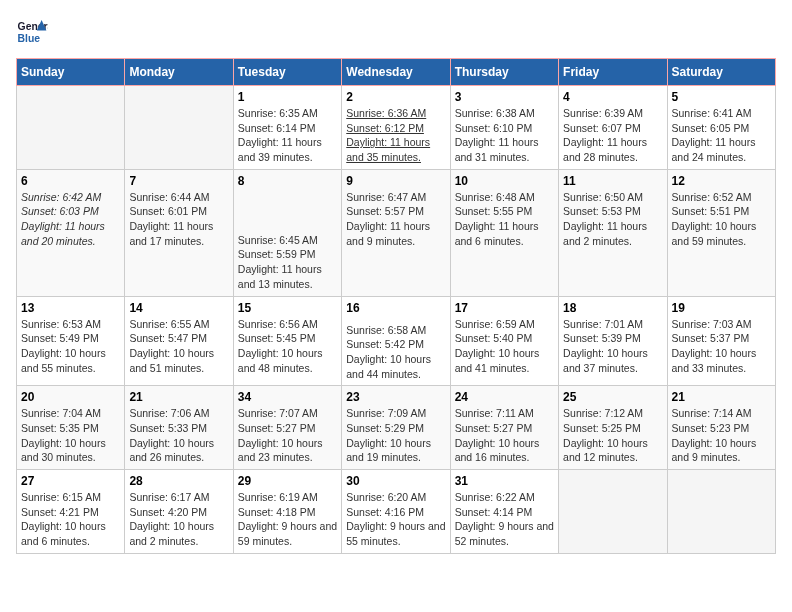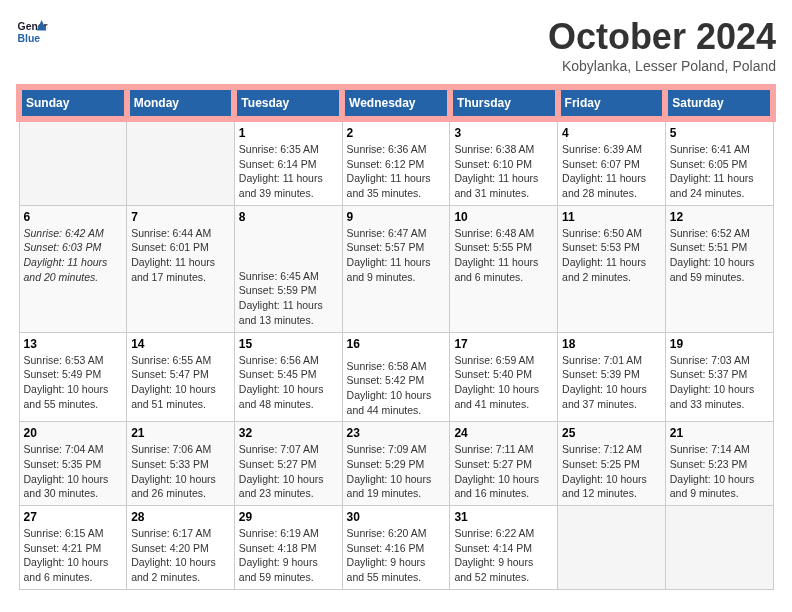--- a/index.html
+++ b/index.html
@@ -42,21 +42,21 @@
       border-collapse: collapse;
       font-size: 11px;
     }
     thead tr th {
       background: #2563a8;
       color: #fff;
       padding: 6px 4px;
       text-align: left;
       font-size: 12px;
       font-weight: bold;
-      border: 6px solid #fca5a5;
+      border: 1px solid #fca5a5;
     }
     tbody tr td {
       border: 1px solid #ccc;
       vertical-align: top;
       padding: 4px;
       width: 108px;
       min-height: 70px;
       background: #fff;
     }
     tbody tr:nth-child(even) td {
@@ -80,24 +80,20 @@
 </head>
 <body>
 
 <div class="header">
   <div class="logo">
     <svg class="logo-icon" viewBox="0 0 40 40" xmlns="http://www.w3.org/2000/svg">
       <text x="2" y="18" font-size="13" font-weight="bold" fill="#1a1a2e" font-family="Arial">General</text>
       <text x="2" y="33" font-size="13" font-weight="bold" fill="#2563a8" font-family="Arial">Blue</text>
       <polygon points="32,5 38,18 26,18" fill="#2563a8"></polygon>
     </svg>
-  </div>
-  <div class="title-block">
-    <div class="month-title">October 2024</div>
-    <div class="subtitle">Kobylanka, Lesser Poland, Poland</div>
   </div>
 </div>
 
 <table>
   <thead>
     <tr id="header-row">
         <th>Sunday</th>
         <th>Monday</th>
         <th>Tuesday</th>
         <th>Wednesday</th>
@@ -111,21 +107,21 @@
         <td class="empty-cell"></td>
         <td class="empty-cell"></td>
         <td>
           <span class="day-number">1</span>
           <div class="day-info" style="white-space: pre-line;">Sunrise: 6:35 AM
 Sunset: 6:14 PM
 Daylight: 11 hours and 39 minutes.</div>
         </td>
         <td>
           <span class="day-number">2</span>
-          <div class="day-info" style="white-space: pre-line;">Sunrise: 6:36 AM
+          <div class="day-info" style="white-space: pre-line; text-decoration: underline;">Sunrise: 6:36 AM
 Sunset: 6:12 PM
 Daylight: 11 hours and 35 minutes.</div>
         </td>
         <td>
           <span class="day-number">3</span>
           <div class="day-info" style="white-space: pre-line;">Sunrise: 6:38 AM
 Sunset: 6:10 PM
 Daylight: 11 hours and 31 minutes.</div>
         </td>
         <td>
@@ -236,21 +232,21 @@
 Sunset: 5:35 PM
 Daylight: 10 hours and 30 minutes.</div>
         </td>
         <td>
           <span class="day-number">21</span>
           <div class="day-info" style="white-space: pre-line;">Sunrise: 7:06 AM
 Sunset: 5:33 PM
 Daylight: 10 hours and 26 minutes.</div>
         </td>
         <td>
-          <span class="day-number">32</span>
+          <span class="day-number">34</span>
           <div class="day-info" style="white-space: pre-line;">Sunrise: 7:07 AM
 Sunset: 5:27 PM
 Daylight: 10 hours and 23 minutes.</div>
         </td>
         <td>
           <span class="day-number">23</span>
           <div class="day-info" style="white-space: pre-line;">Sunrise: 7:09 AM
 Sunset: 5:29 PM
 Daylight: 10 hours and 19 minutes.</div>
         </td>

